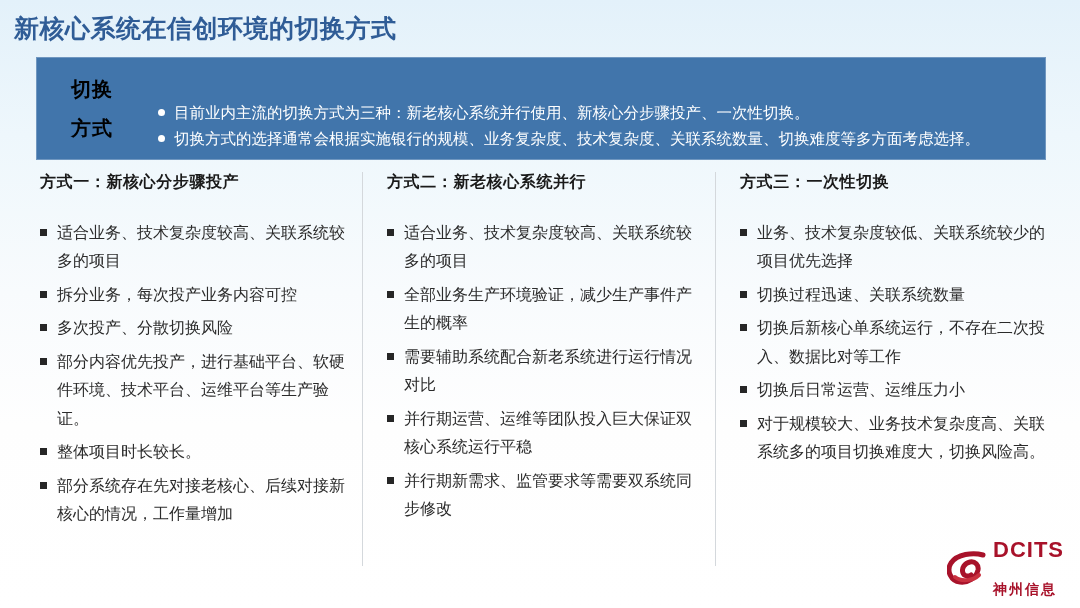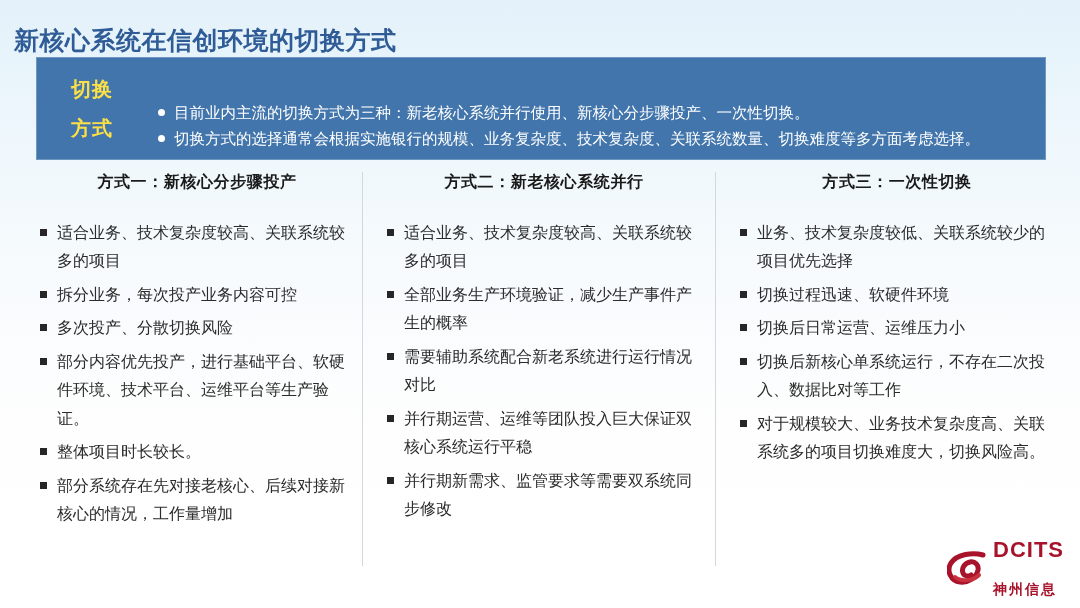--- a/index.html
+++ b/index.html
@@ -13,21 +13,21 @@
   body {
     font-family: "Liberation Sans", "DejaVu Sans", sans-serif;
     background: linear-gradient(180deg, #e3f1fa 0%, #eef7fc 22%, #f8fbfd 48%, #fefefe 70%, #ffffff 100%);
     position: relative;
   }
 
   
   .slide-title {
     position: absolute;
     left: 14px;
-    top: 24px;
+    top: 12px;
     font-size: 25px;
     font-weight: bold;
     color: #2f5c96;
     letter-spacing: 0.5px;
     white-space: nowrap;
   }
 
   
   .banner {
     position: absolute;
@@ -40,21 +40,21 @@
     align-items: stretch;
     box-shadow: 0 0 0 1px rgba(255,255,255,0.25) inset;
   }
   .banner-label {
     width: 112px;
     flex: 0 0 112px;
     display: flex;
     flex-direction: column;
     align-items: center;
     justify-content: center;
-    color: #fde047;
+    color: #000000;
     font-weight: bold;
     font-size: 20px;
     line-height: 1.35;
     letter-spacing: 1px;
     gap: 12px;
   }
   .banner-body {
     flex: 1;
     padding: 19px 16px 8px 10px;
     display: flex;
@@ -90,21 +90,21 @@
     display: flex;
   }
   .col {
     flex: 1 1 0;
     padding: 0 16px;
     position: relative;
   }
   .col + .col { border-left: 1px solid #d4d8dc; padding-left: 24px; }
 
   .col-title {
-    text-align: center;
+    text-align: left;
     font-size: 16px;
     font-weight: bold;
     color: #1a1a1a;
     letter-spacing: 0.6px;
     margin-bottom: 26px;
     white-space: nowrap;
   }
 
   .col-list { list-style: none; }
 
@@ -243,29 +243,29 @@
 
   <div class="col col-3">
     <div class="col-title">方式三：一次性切换</div>
     <ul class="col-list">
       <li class="col-item">
         <span class="sq-bullet"></span>
         <span class="item-text">业务、技术复杂度较低、关联系统较少的项目优先选择</span>
       </li>
       <li class="col-item">
         <span class="sq-bullet"></span>
-        <span class="item-text">切换过程迅速、软硬件环境</span>
+        <span class="item-text">切换过程迅速、关联系统数量</span>
+      </li>
+      <li class="col-item">
+        <span class="sq-bullet"></span>
+        <span class="item-text">切换后新核心单系统运行，不存在二次投入、数据比对等工作</span>
       </li>
       <li class="col-item">
         <span class="sq-bullet"></span>
         <span class="item-text">切换后日常运营、运维压力小</span>
-      </li>
-      <li class="col-item">
-        <span class="sq-bullet"></span>
-        <span class="item-text">切换后新核心单系统运行，不存在二次投入、数据比对等工作</span>
       </li>
       <li class="col-item">
         <span class="sq-bullet"></span>
         <span class="item-text">对于规模较大、业务技术复杂度高、关联系统多的项目切换难度大，切换风险高。</span>
       </li>
     </ul>
   </div>
 
 </div>
 

